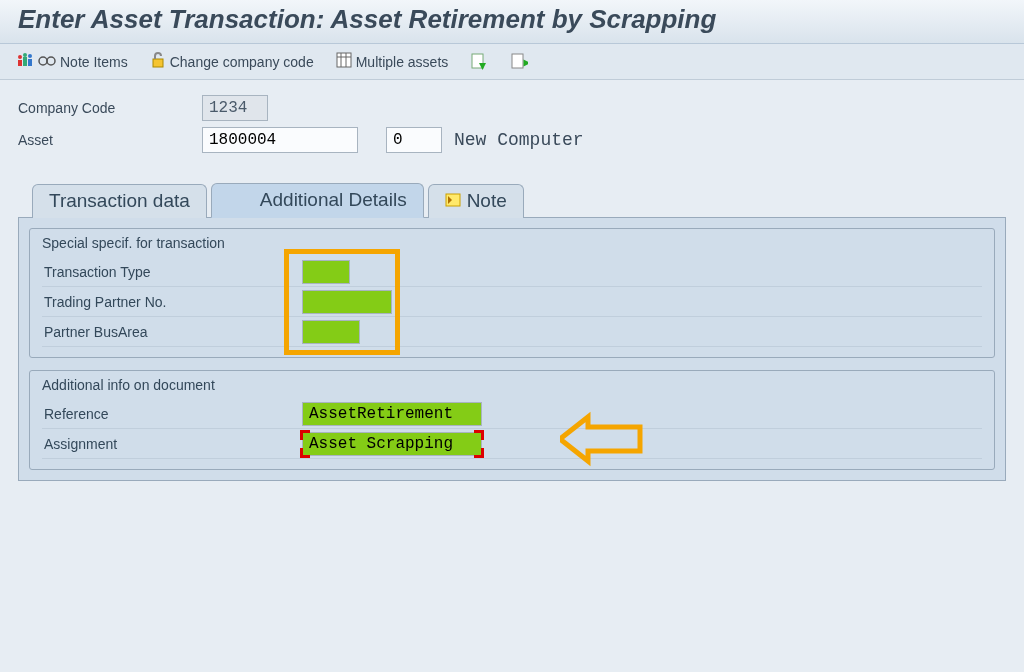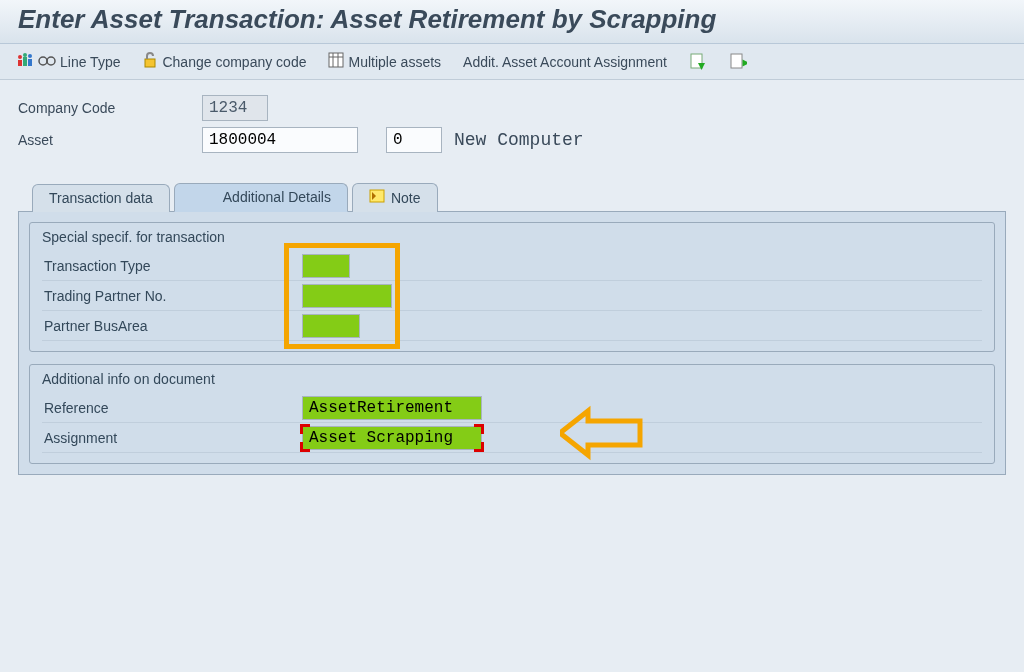--- a/index.html
+++ b/index.html
@@ -52,21 +52,21 @@
   }
   .tab {
     background: #d5e0ea;
     border: 1px solid #9ab;
     border-bottom: none;
     border-top-left-radius: 6px;
     border-top-right-radius: 6px;
     padding: 5px 16px 6px 16px;
     margin-right: 4px;
     color: #33485a;
-    font-size: 14px;
+    font-size: 19px;
     cursor: pointer;
     position: relative;
     top: 1px;
   }
   .tab.active { background: #c2d6ea; border-bottom: 1px solid #c2d6ea; padding-left: 48px; }
   .tab.note { display: inline-flex; align-items: center; gap: 6px; }
   .tabstrip-body {
     border: 1px solid #9ab;
     background: #d0ddea;
     padding: 10px;
@@ -138,44 +138,41 @@
           <circle cx="12" cy="3" r="2" fill="#37c"></circle>
         </svg>
     </span>
     <span>
       <svg width="18" height="12">
           <circle cx="5" cy="6" r="4" fill="none" stroke="#555" stroke-width="1.5"></circle>
           <circle cx="13" cy="6" r="4" fill="none" stroke="#555" stroke-width="1.5"></circle>
           <line x1="9" y1="6" x2="9" y2="6" stroke="#555"></line>
         </svg>
     </span>
-    <span>Line Type</span>
+    <span>Note Items</span>
   </div>
   <div class="toolbar-item">
     <span>
       <svg width="16" height="16">
           <rect x="3" y="7" width="10" height="8" fill="#f5c430" stroke="#a80"></rect>
           <path d="M5 7 V4 a3 3 0 0 1 6 0" fill="none" stroke="#888" stroke-width="2"></path>
         </svg>
     </span>
     <span>Change company code</span>
   </div>
   <div class="toolbar-item">
     <span>
       <svg width="16" height="16">
           <rect x="1" y="1" width="14" height="14" fill="#fff" stroke="#666"></rect>
           <line x1="1" y1="5" x2="15" y2="5" stroke="#666"></line>
           <line x1="5" y1="1" x2="5" y2="15" stroke="#666"></line>
           <line x1="10" y1="1" x2="10" y2="15" stroke="#666"></line>
         </svg>
     </span>
     <span>Multiple assets</span>
-  </div>
-  <div class="toolbar-item">
-    <span>Addit. Asset Account Assignment</span>
   </div>
   <span class="toolbar-item">
     <svg width="18" height="18">
         <rect x="2" y="1" width="11" height="14" fill="#fff" stroke="#7a7"></rect>
         <polygon points="9,10 16,10 12.5,17" fill="#2a2"></polygon>
       </svg>
   </span>
   <span class="toolbar-item">
     <svg width="18" height="18">
         <rect x="2" y="1" width="11" height="14" fill="#fff" stroke="#888"></rect>

